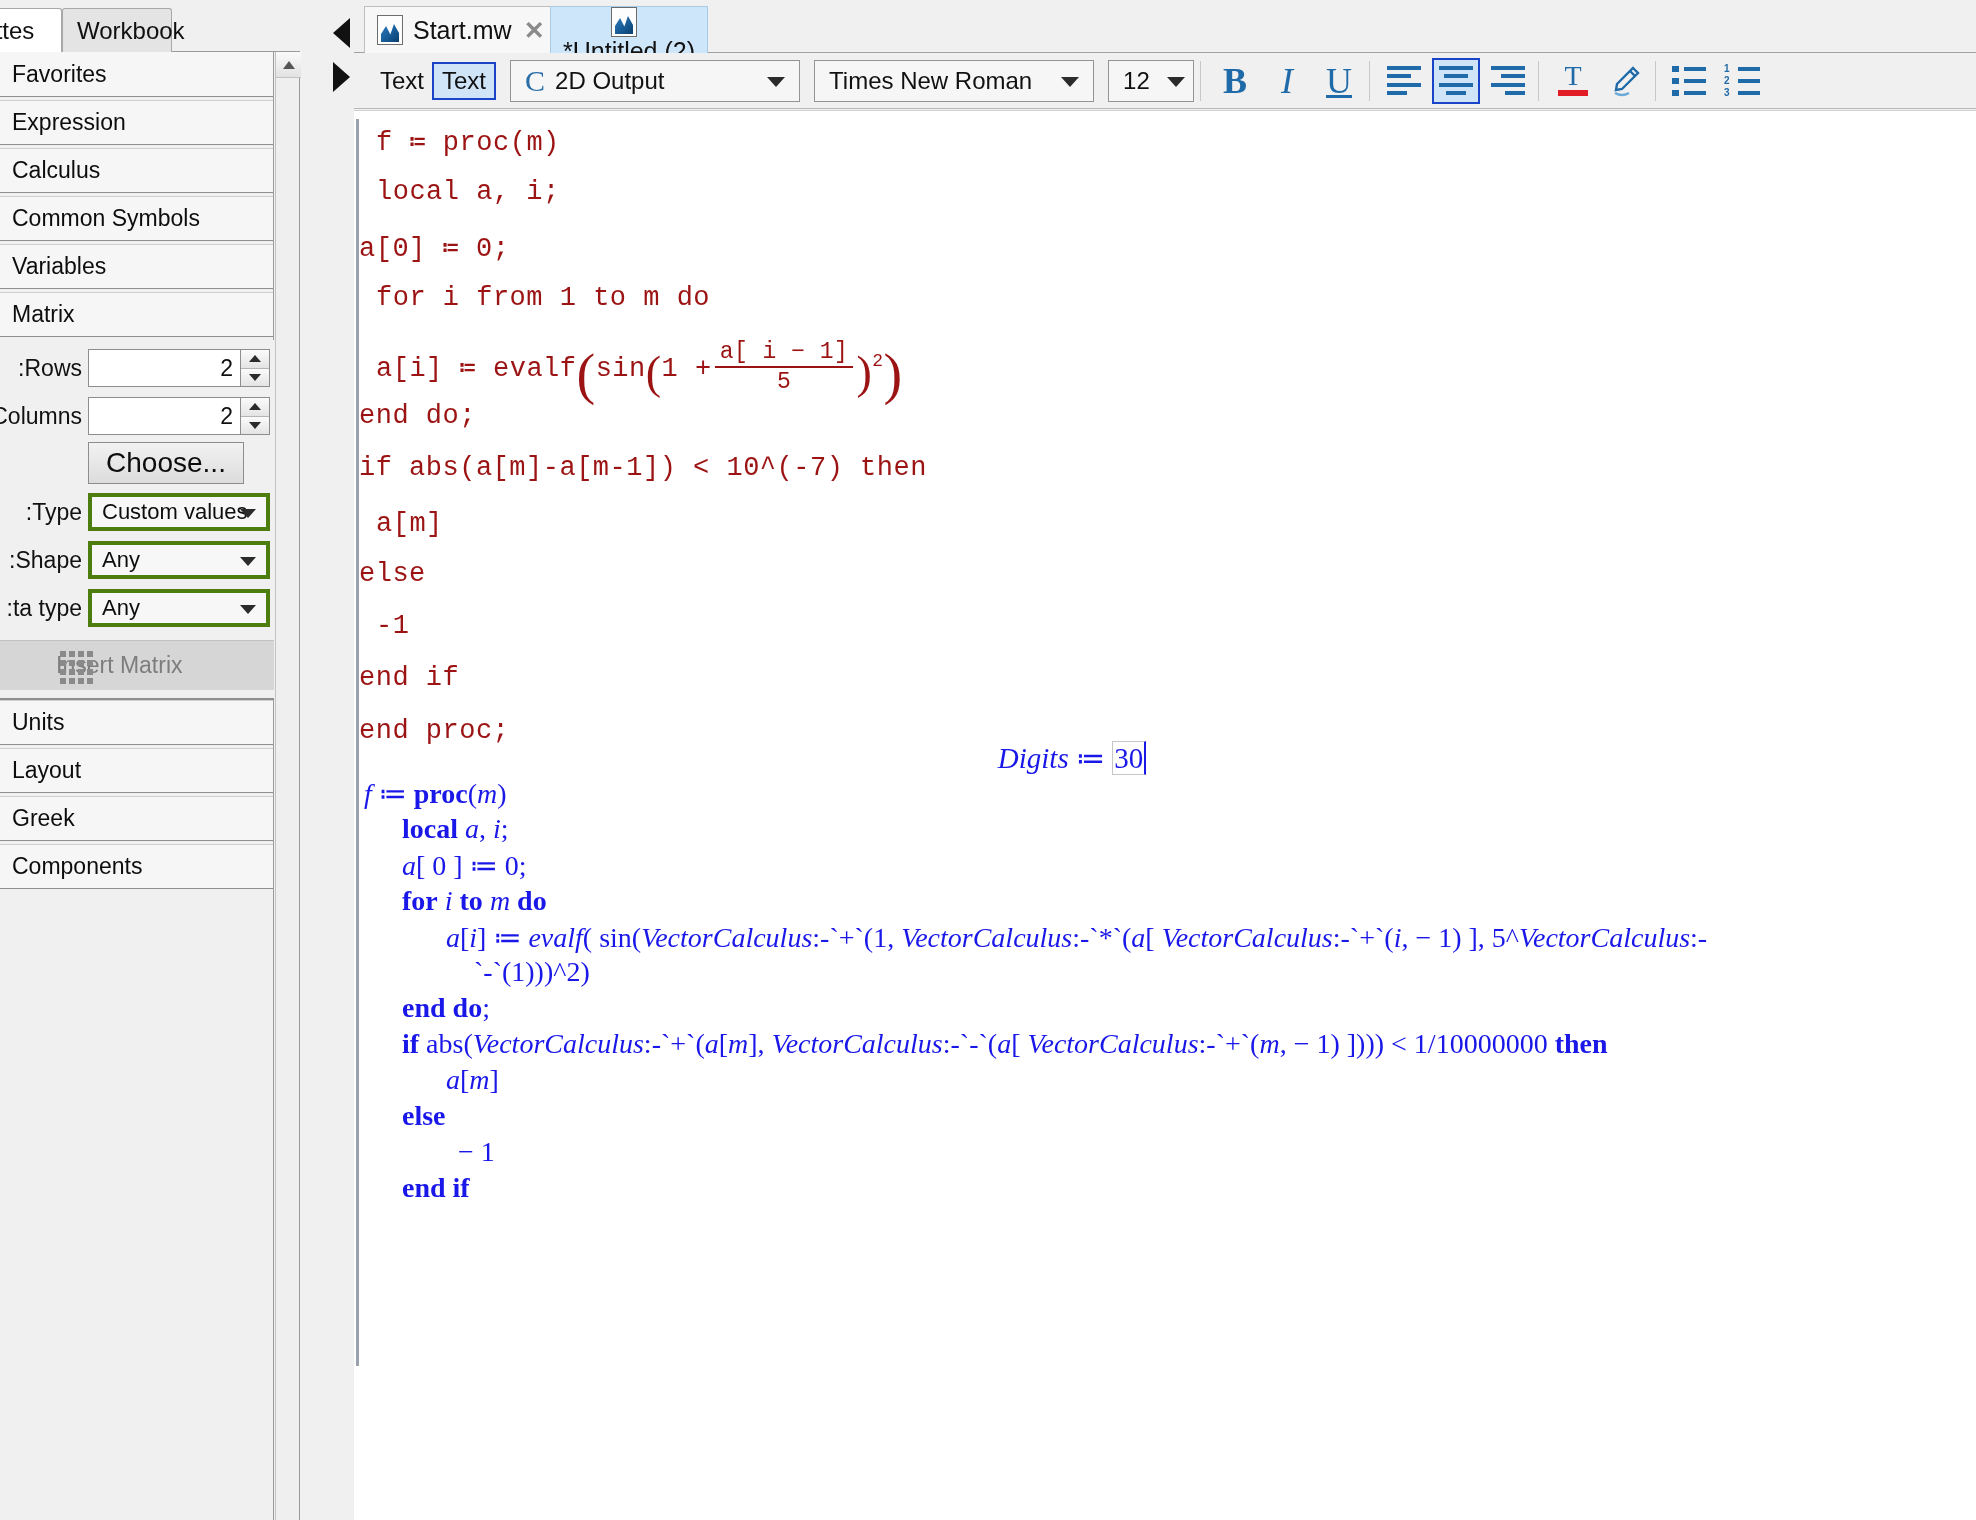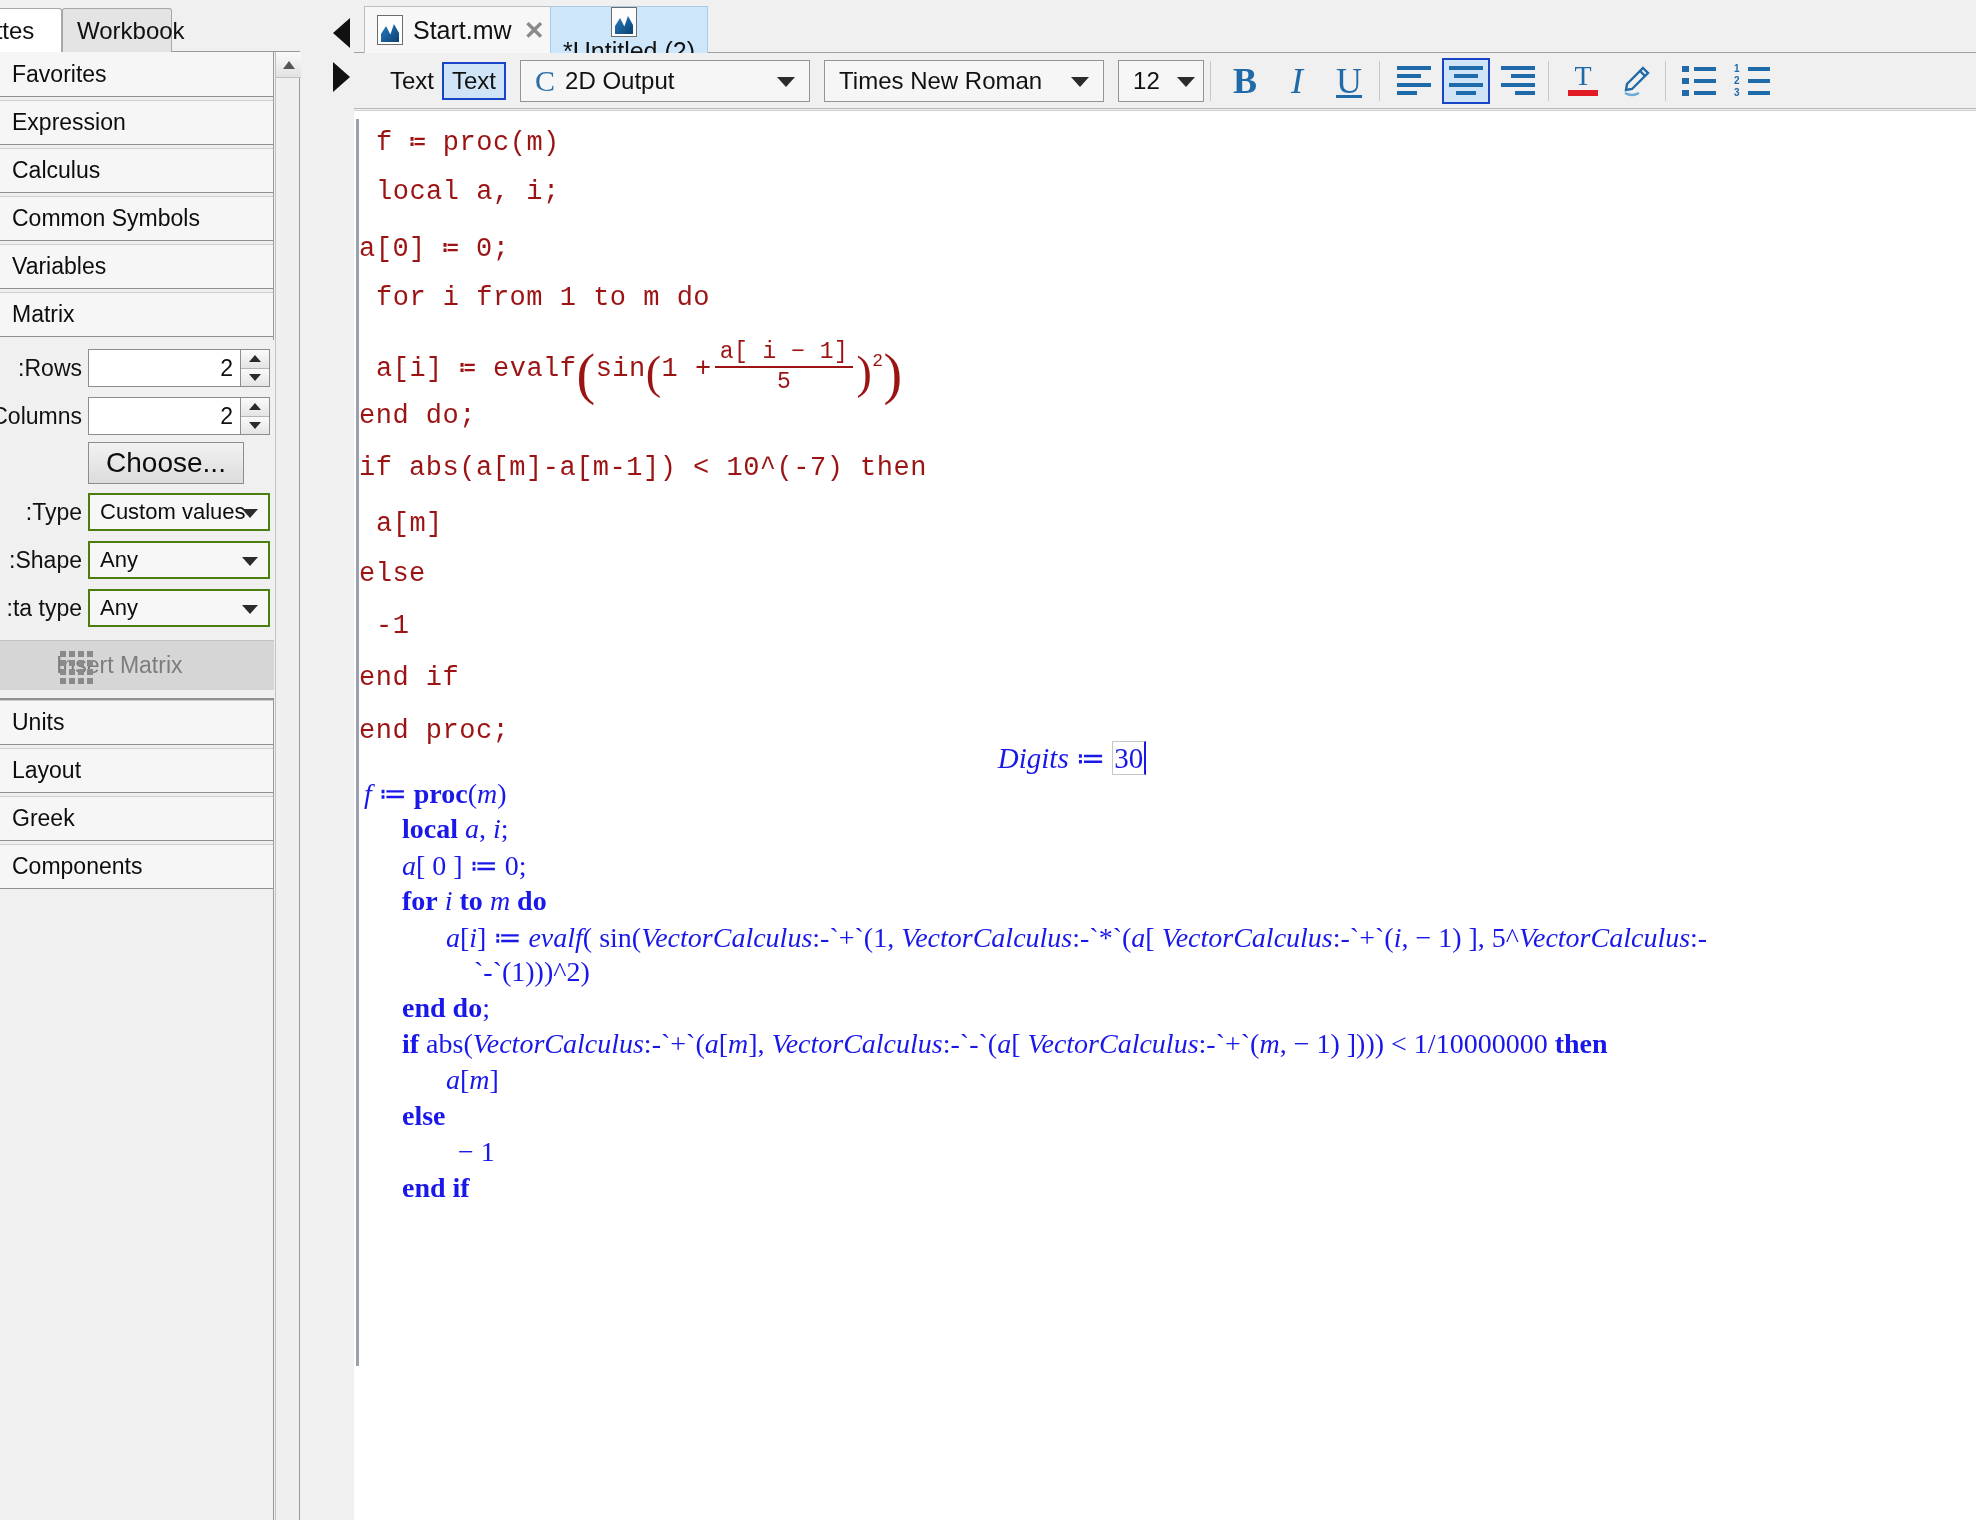--- a/index.html
+++ b/index.html
@@ -145,21 +145,21 @@
     background: linear-gradient(#f2f2f2,#dcdcdc);
     border: 1px solid #8d8d8d;
     font-size: 28px; color: #0d0d0d;
     display: flex; align-items: center; justify-content: center;
     cursor: default;
   }
   .combo {
     position: relative;
     width: 182px; height: 38px;
     background: #f7f7f7;
-    border: 2px solid #4d7c0f;
+    border: 4px solid #4d7c0f;
     display: flex; align-items: center;
     padding-left: 10px;
     font-size: 22px; color: #0d0d0d;
   }
   .combo .carat {
     position: absolute; right: 10px; top: 50%;
     margin-top: -3px;
     width: 0; height: 0;
     border-left: 8px solid transparent;
     border-right: 8px solid transparent;
@@ -288,21 +288,21 @@
     border-bottom: 1px solid #b8b8b8;
     display: flex; align-items: center;
   }
   .tb-sep {
     width: 1px; height: 40px;
     background: #c8c8c8;
     margin: 0 6px;
   }
   #mode-toggle {
     display: flex; align-items: center;
-    margin-left: 28px;
+    margin-left: 18px;
     font-size: 24px;
   }
   #mode-text {
     padding: 3px 8px; color: #111;
     cursor: default;
   }
   #mode-math {
     padding: 3px 8px;
     color: #111;
     background: #cfe4f7;

